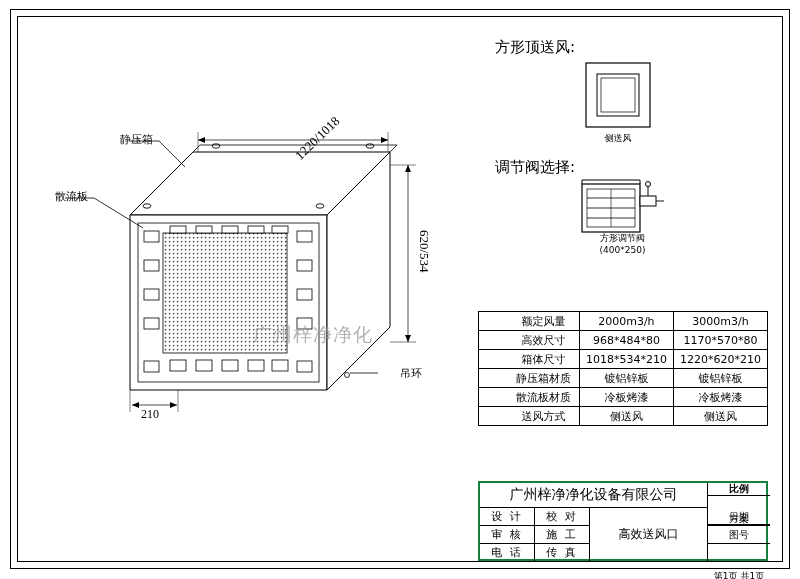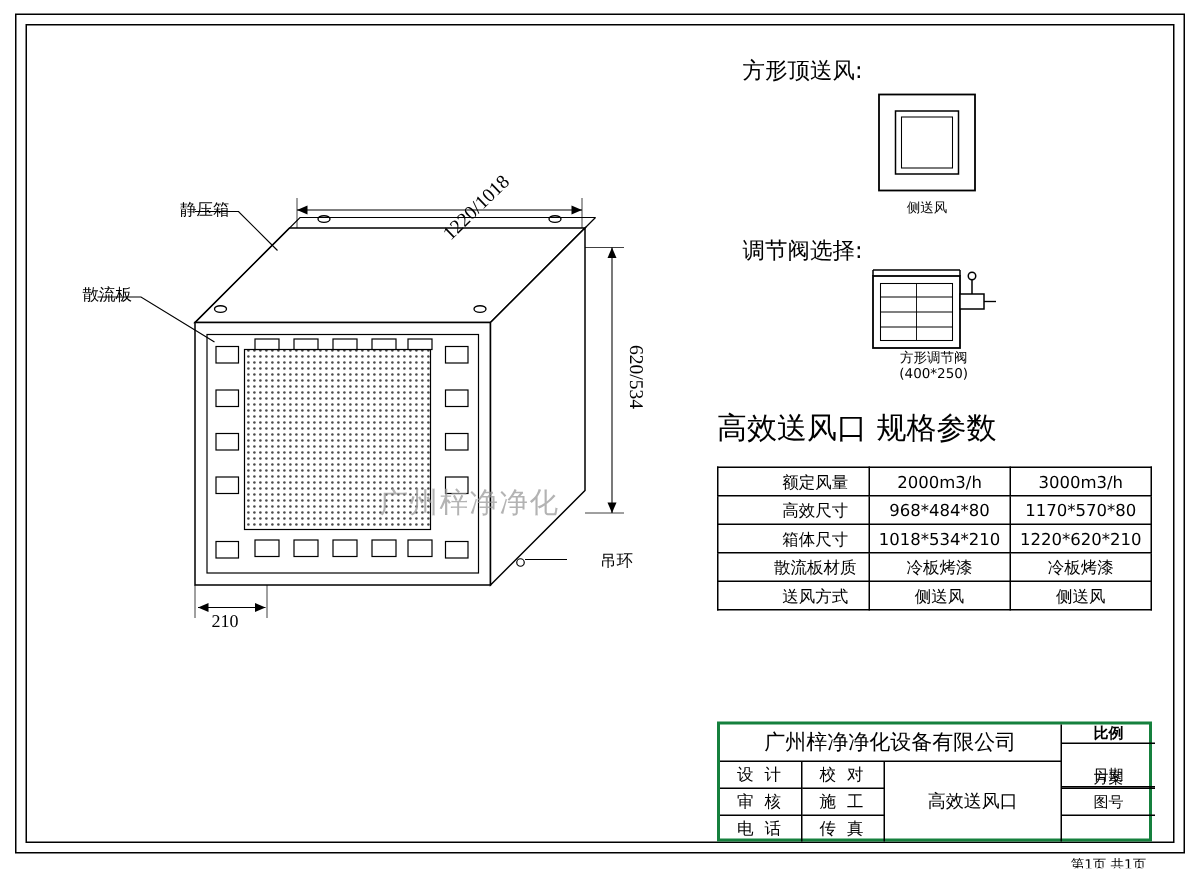--- a/index.html
+++ b/index.html
@@ -321,38 +321,42 @@
 
       <rect x="62" y="20" width="16" height="10" stroke-width="1" fill="#ffffff"></rect>
       <line x1="70" y1="20" x2="70" y2="10" stroke-width="1"></line>
       <circle cx="70" cy="8" r="2.5" stroke-width="1" fill="#ffffff"></circle>
       <line x1="78" y1="25" x2="86" y2="25" stroke-width="0.9"></line>
     </g>
   </svg>
   <div class="fig-cap" style="left:570px; top:232px; width:105px;">方形调节阀</div>
   <div class="fig-cap" style="left:570px; top:245px; width:105px;">(400*250)</div>
 
-  <div class="head-big" style="left:478px; top:272px;">高效送风口  规格参数</div>
 
   <table id="specTable">
     <tbody>
       <tr>
         <td class="c0">额定风量</td>
         <td class="c1">2000m3/h</td>
         <td class="c2">3000m3/h</td>
       </tr>
       <tr>
         <td class="c0">高效尺寸</td>
         <td class="c1">968*484*80</td>
         <td class="c2">1170*570*80</td>
       </tr>
       <tr>
         <td class="c0">箱体尺寸</td>
         <td class="c1">1018*534*210</td>
         <td class="c2">1220*620*210</td>
+      </tr>
+      <tr>
+        <td class="c0">静压箱材质</td>
+        <td class="c1">镀铝锌板</td>
+        <td class="c2">镀铝锌板</td>
       </tr>
       <tr>
         <td class="c0">散流板材质</td>
         <td class="c1">冷板烤漆</td>
         <td class="c2">冷板烤漆</td>
       </tr>
       <tr>
         <td class="c0">送风方式</td>
         <td class="c1">侧送风</td>
         <td class="c2">侧送风</td>

